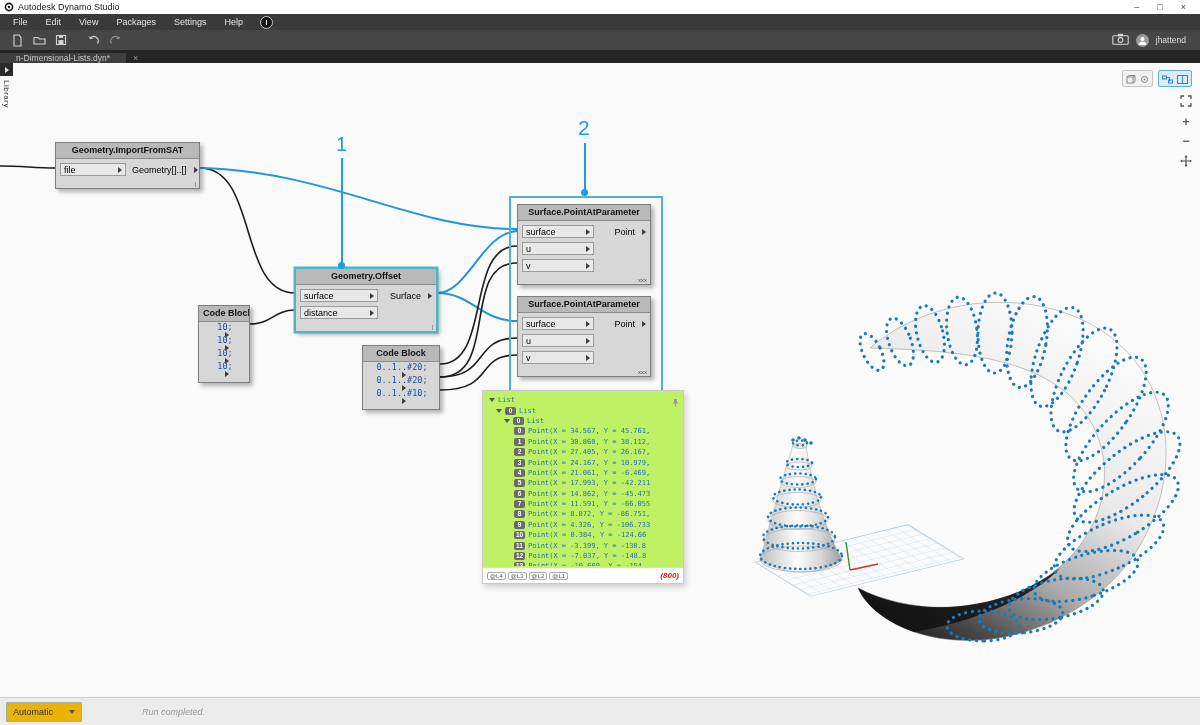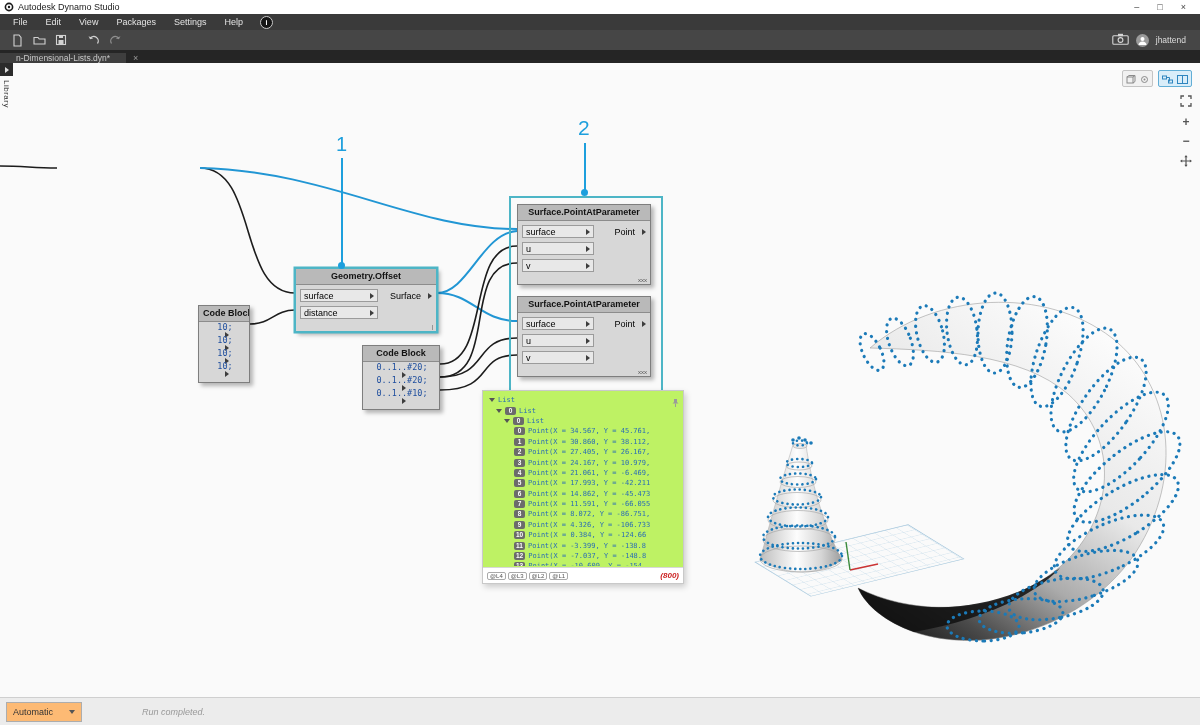--- a/index.html
+++ b/index.html
@@ -81,21 +81,21 @@
           min-width:7px;text-align:center;font-family:"Liberation Sans",sans-serif;font-weight:bold;}
   .tree-caret{width:0;height:0;border-top:4px solid #555;border-left:3px solid transparent;border-right:3px solid transparent;margin-right:3px;}
   .pv-footer{position:absolute;left:0;right:0;bottom:0;height:15px;border-top:1px solid #d8d8d8;display:flex;align-items:center;padding:0 4px;background:#fff;}
   .pv-chip{border:1px solid #aaa;color:#555;font-size:6px;padding:0 2px;margin-right:2px;border-radius:2px;font-family:"Liberation Sans",sans-serif;}
   .pv-count{margin-left:auto;color:#cc2222;font-size:8px;font-style:italic;font-weight:bold;font-family:"Liberation Sans",sans-serif;}
   .pv-pin{position:absolute;top:2px;right:3px;}
 
   
   .statusbar{position:absolute;left:0;right:0;bottom:0;height:28px;background:#ececec;border-top:1px solid #cfcfcf;
              display:flex;align-items:center;padding:0 6px;z-index:10;box-sizing:border-box;}
-  .run-select{height:18px;min-width:62px;background:#fdba74;border:1px solid #adadad;display:flex;align-items:center;
+  .run-select{height:18px;min-width:62px;background:#eab308;border:1px solid #adadad;display:flex;align-items:center;
               justify-content:space-between;padding:0 6px;font-size:9px;color:#333;}
   .caret{width:0;height:0;border-top:4px solid #555;border-left:3.5px solid transparent;border-right:3.5px solid transparent;margin-left:8px;}
   .status-msg{font-size:9px;color:#999;font-style:italic;margin-left:60px;}
 
   .dotring{fill:none;stroke:#1b7ab8;stroke-width:3.2;stroke-dasharray:0.1 6.5;stroke-linecap:round;}
   .drs{fill:none;stroke:#1b7ab8;stroke-width:2.6;stroke-dasharray:0.1 5;stroke-linecap:round;}
 </style>
 </head>
 <body>
 
@@ -276,20 +276,40 @@
 
     <div class="library-strip">
       <div class="library-toggle">
           <span class="lib-chev"></span>
         </div>
       <div class="library-label">Library</div>
     </div>
 
     <div class="group-rect" style="left:509px;top:133px;width:150px;height:192px"></div>
 
+    <div class="dnode" style="left:55px;top:79px;width:145px">
+      <div class="dnode-header">Geometry.ImportFromSAT</div>
+      <div class="dnode-body">
+        <div class="in-col">
+          <div class="in-row" style="min-width:58px">
+            <span>file</span>
+            <span class="port"></span>
+          </div>
+        </div>
+        <div class="out-col">
+          <div class="out-row">
+            <span>Geometry[]..[]</span>
+            <span class="port"></span>
+          </div>
+        </div>
+      </div>
+      <div class="dnode-footer">
+          <span>|</span>
+        </div>
+    </div>
 
     <div class="dnode codeblock" style="left:198px;top:242px;width:52px">
       <div class="dnode-header">Code Block</div>
       <div class="cb-row">
           <span>10;</span>
           <span class="port"></span>
         </div>
       <div class="cb-row">
           <span>10;</span>
           <span class="port"></span>

